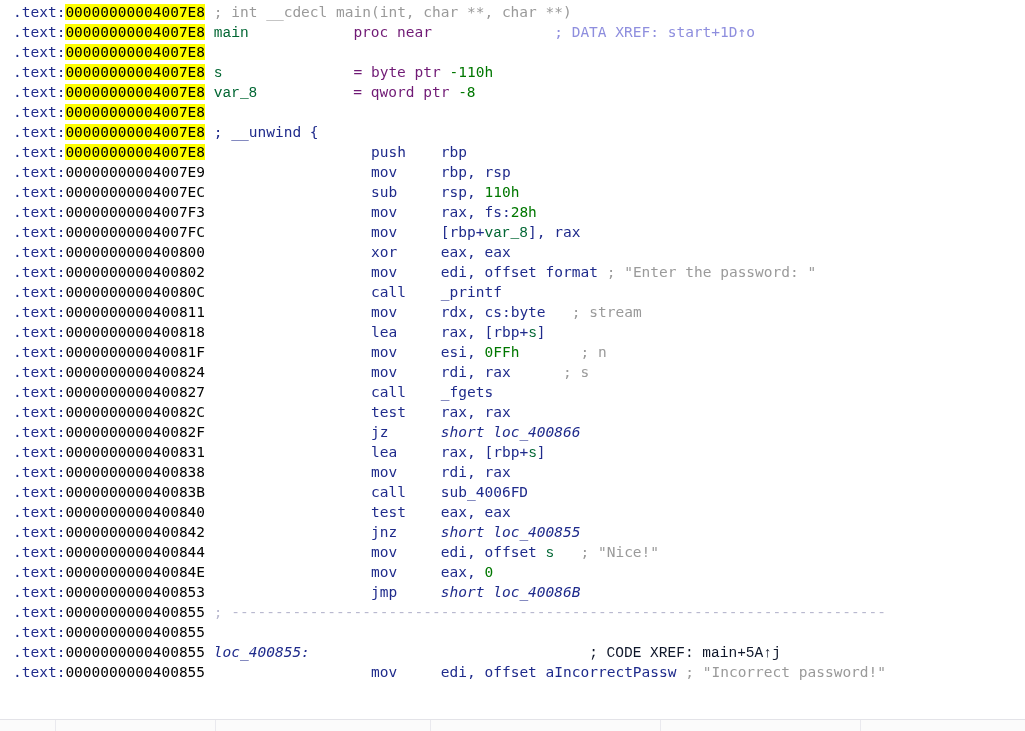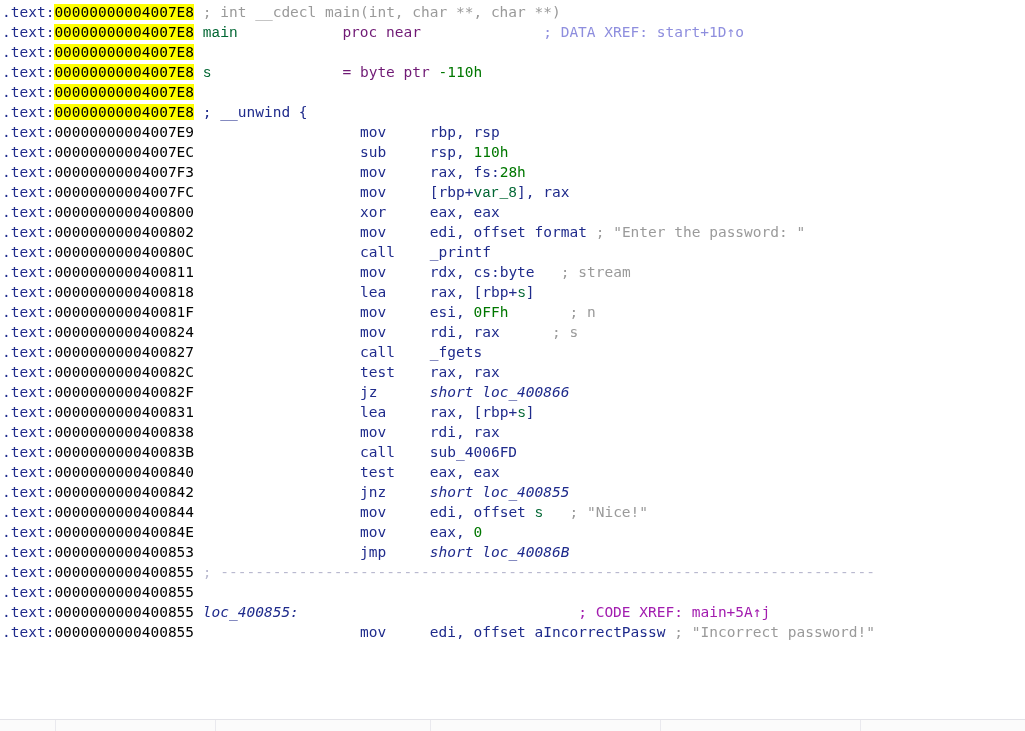--- a/index.html
+++ b/index.html
@@ -14,20 +14,21 @@
     font-family: "DejaVu Sans Mono", "Liberation Mono", monospace;
   }
 
   #disasm {
     position: relative;
     width: 906px;
     height: 719px;
     background: #ffffff;
     padding: 2px;
     box-sizing: border-box;
+    margin-left: 11px;
   }
 
   .line {
     height: 20px;
     line-height: 20px;
     font-size: 14.5px;
     white-space: pre;
     letter-spacing: 0px;
     display: block;
   }
@@ -41,21 +42,21 @@
 
   .name     { color: #006633; font-family: Liberation Mono, monospace; }        
   .kw       { color: #701a75; text-align: right; }        
   .mnem     { color: #1f2b8c; }        
   .reg      { color: #1f2b8c; }        
   .num      { color: #007700; }        
   .loc      { color: #1f2b8c; font-style: italic; }        
   .func     { color: #1f2b8c; }        
   .cmt      { color: #9a9a9a; }        
   .xref-d   { color: #8e8ede; }        
-  .xref-c   { color: #a21caf; }        
+  .xref-c   { color: #0f172a; font-family: Liberation Mono, monospace; }        
   .dash     { color: #b9b9cf; }        
 
   #statusbar {
     position: absolute;
     left: 0;
     top: 719px;
     width: 1025px;
     height: 12px;
     background: #fbfbfb;
     border-top: 1px solid #e3e3e8;
@@ -69,22 +70,24 @@
   }
 </style>
 </head>
 <body>
 
 <div id="disasm">
     <div class="line"><span class="seg">.text:</span><span class="addr hl">00000000004007E8</span><span class="gap"> </span><span class="cmt">; int __cdecl main(int, char **, char **)</span></div>
     <div class="line"><span class="seg">.text:</span><span class="addr hl">00000000004007E8</span><span class="gap"> </span><span class="name">main</span><span class="gap">            </span><span class="kw">proc near</span><span class="gap">              </span><span class="xref-d">; DATA XREF: start+1D↑o</span></div>
     <div class="line"><span class="seg">.text:</span><span class="addr hl">00000000004007E8</span></div>
     <div class="line"><span class="seg">.text:</span><span class="addr hl">00000000004007E8</span><span class="gap"> </span><span class="name">s</span><span class="gap">               </span><span class="kw">= byte ptr </span><span class="num">-110h</span></div>
+    <div class="line"><span class="seg">.text:</span><span class="addr hl">00000000004007E8</span><span class="gap"> </span><span class="name">var_8</span><span class="gap">           </span><span class="kw">= qword ptr </span><span class="num">-8</span></div>
     <div class="line"><span class="seg">.text:</span><span class="addr hl">00000000004007E8</span></div>
     <div class="line"><span class="seg">.text:</span><span class="addr hl">00000000004007E8</span><span class="gap"> </span><span class="reg">; __unwind {</span></div>
+    <div class="line"><span class="seg">.text:</span><span class="addr hl">00000000004007E8</span><span class="gap">                   </span><span class="mnem">push</span><span class="gap">    </span><span class="reg">rbp</span></div>
     <div class="line"><span class="seg">.text:</span><span class="addr">00000000004007E9</span><span class="gap">                   </span><span class="mnem">mov</span><span class="gap">     </span><span class="reg">rbp, rsp</span></div>
     <div class="line"><span class="seg">.text:</span><span class="addr">00000000004007EC</span><span class="gap">                   </span><span class="mnem">sub</span><span class="gap">     </span><span class="reg">rsp, </span><span class="num">110h</span></div>
     <div class="line"><span class="seg">.text:</span><span class="addr">00000000004007F3</span><span class="gap">                   </span><span class="mnem">mov</span><span class="gap">     </span><span class="reg">rax, fs:</span><span class="num">28h</span></div>
     <div class="line"><span class="seg">.text:</span><span class="addr">00000000004007FC</span><span class="gap">                   </span><span class="mnem">mov</span><span class="gap">     </span><span class="reg">[rbp+</span><span class="name">var_8</span><span class="reg">], rax</span></div>
     <div class="line"><span class="seg">.text:</span><span class="addr">0000000000400800</span><span class="gap">                   </span><span class="mnem">xor</span><span class="gap">     </span><span class="reg">eax, eax</span></div>
     <div class="line"><span class="seg">.text:</span><span class="addr">0000000000400802</span><span class="gap">                   </span><span class="mnem">mov</span><span class="gap">     </span><span class="reg">edi, offset format</span><span class="gap"> </span><span class="cmt">; "Enter the password: "</span></div>
     <div class="line"><span class="seg">.text:</span><span class="addr">000000000040080C</span><span class="gap">                   </span><span class="mnem">call</span><span class="gap">    </span><span class="func">_printf</span></div>
     <div class="line"><span class="seg">.text:</span><span class="addr">0000000000400811</span><span class="gap">                   </span><span class="mnem">mov</span><span class="gap">     </span><span class="reg">rdx, cs:byte</span><span class="gap">   </span><span class="cmt">; stream</span></div>
     <div class="line"><span class="seg">.text:</span><span class="addr">0000000000400818</span><span class="gap">                   </span><span class="mnem">lea</span><span class="gap">     </span><span class="reg">rax, [rbp+</span><span class="name">s</span><span class="reg">]</span></div>
     <div class="line"><span class="seg">.text:</span><span class="addr">000000000040081F</span><span class="gap">                   </span><span class="mnem">mov</span><span class="gap">     </span><span class="reg">esi, </span><span class="num">0FFh</span><span class="gap">       </span><span class="cmt">; n</span></div>

